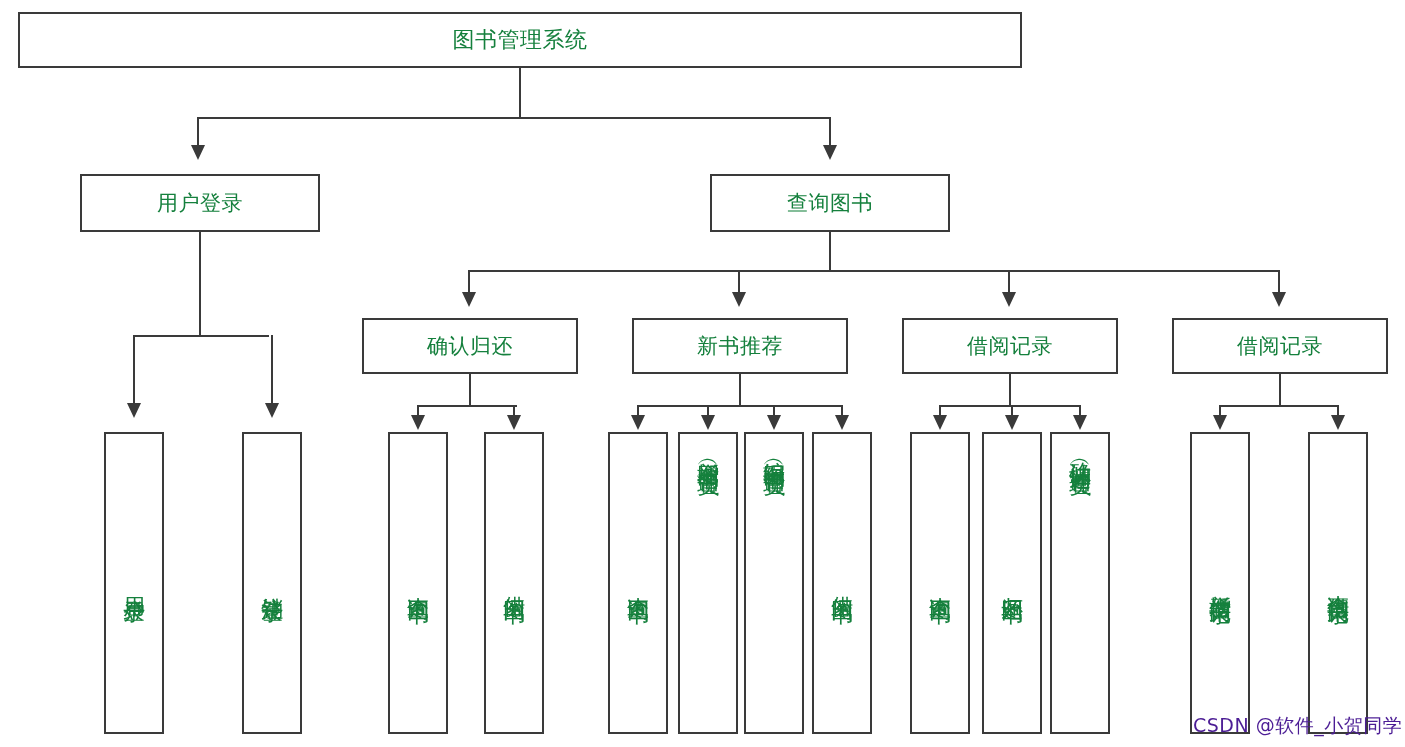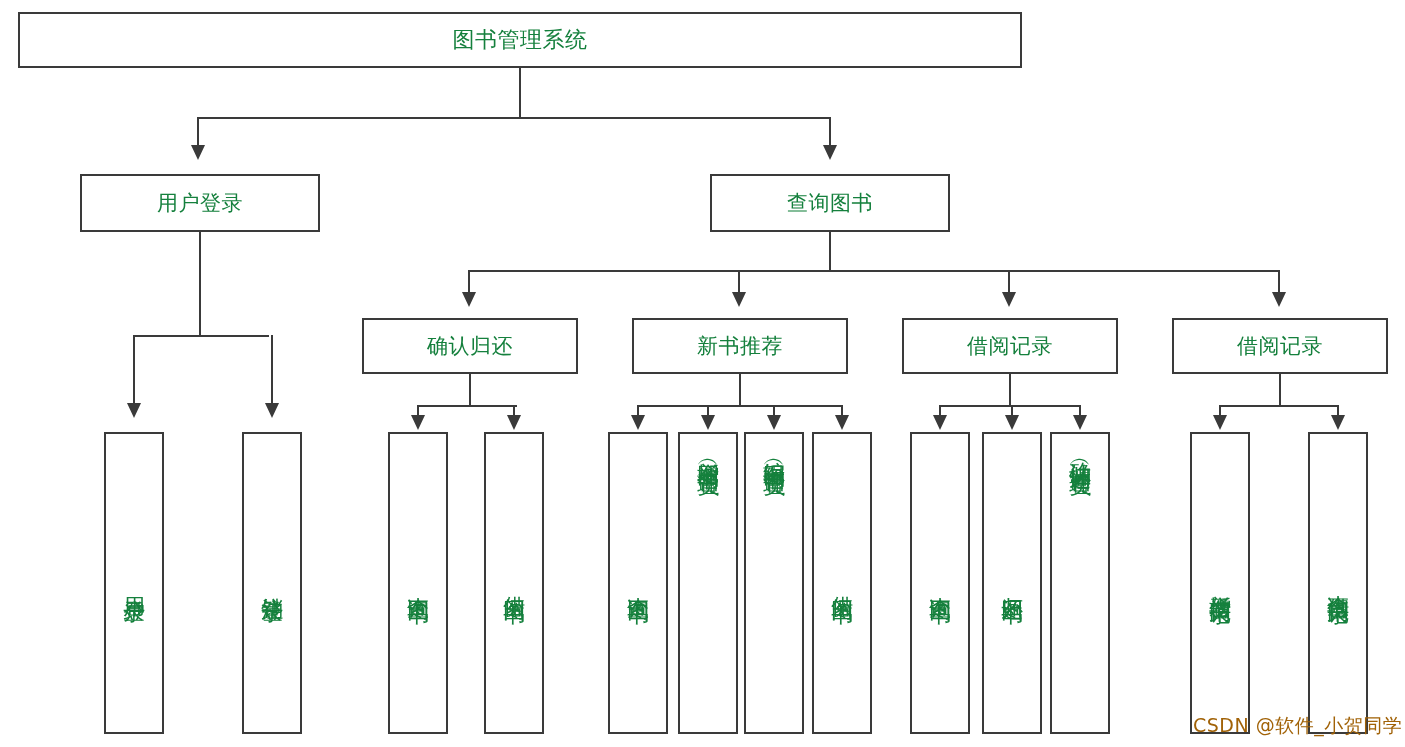--- a/index.html
+++ b/index.html
@@ -67,21 +67,21 @@
   .arrow {
     position: absolute;
     width: 0;
     height: 0;
     border-left: 7px solid transparent;
     border-right: 7px solid transparent;
     border-top: 15px solid #3a3a3a;
   }
   .watermark {
     position: absolute;
-    color: #a16207;
+    color: #4c1d95;
     font-size: 19px;
     white-space: nowrap;
     letter-spacing: 0.5px;
     pointer-events: none;
   }
 </style>
 </head>
 <body>
 
 <div id="diagram-root">

